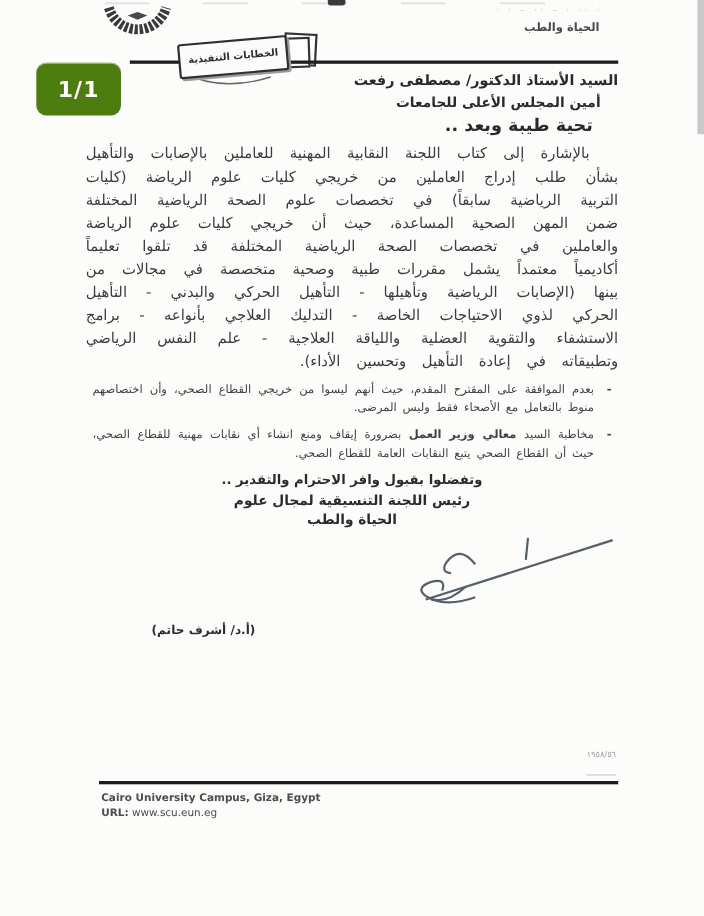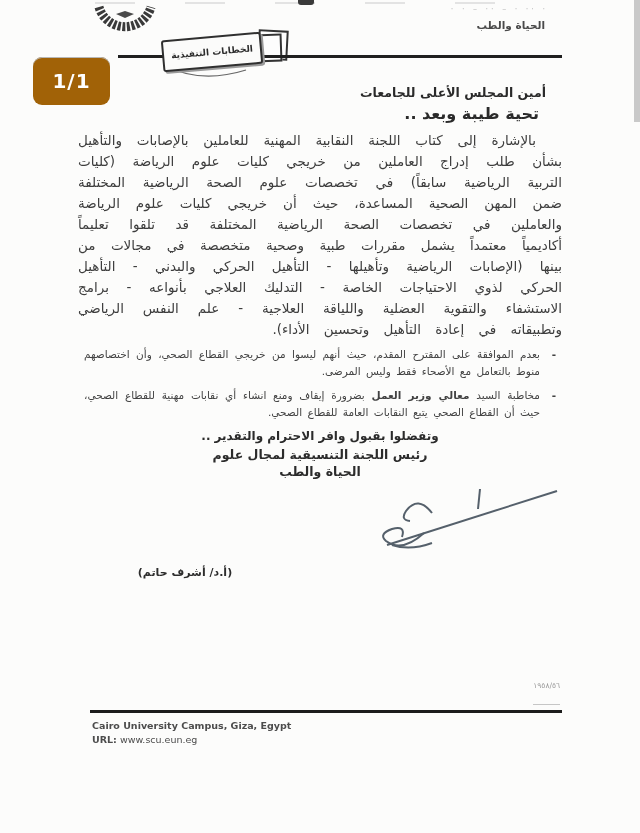--- a/index.html
+++ b/index.html
@@ -8,21 +8,21 @@
     position:relative;width:640px;height:833px;overflow:hidden;
     background:#fcfcfb;font-family:"DejaVu Sans",sans-serif;color:#3d3d3d;
   }
   
   .top-dash{position:absolute;left:298px;top:0;width:16px;height:5px;background:#3a3a3a;border-radius:0 0 3px 3px;}
   .top-smudge{position:absolute;left:95px;top:2px;width:450px;height:2px;
     background:repeating-linear-gradient(90deg,#e3e3e3 0 40px,transparent 40px 90px);}
   .edge-strip{position:absolute;right:0;top:0;width:6px;height:122px;background:#c9c9c9;}
   
   .badge{
-    position:absolute;left:33px;top:57px;width:77px;height:48px;background:#a16207;
+    position:absolute;left:33px;top:57px;width:77px;height:48px;background:#4d7c0f;
     border-radius:9px;display:flex;align-items:center;justify-content:center;
     color:#ffffff;font-size:20px;font-weight:bold;letter-spacing:1px;
     box-shadow:inset 0 1px 0 #b8b8b8;
   }
   
   .emblem{position:absolute;left:93px;top:3px;}
   
   .tab-wrap{position:absolute;left:156px;top:26px;width:150px;height:58px;}
   .tab-sheet{position:absolute;background:#fdfdfd;border:2px solid #333;}
   .tab-sheet.s1{left:102px;top:4px;width:26px;height:26px;transform:rotate(3deg);}
@@ -97,20 +97,21 @@
     <svg class="tab-curve" width="150" height="58" viewBox="0 0 150 58">
       <path d="M10,40 q35,18 80,4" fill="none" stroke="#666" stroke-width="1.2"></path>
     </svg>
     <div class="tab-main">الخطابات التنفيذية</div>
   </div>
 
   <div class="faded-line">· ·· · – ·· – · ·</div>
   <div class="committee">الحياة والطب</div>
   <div class="rule-top"></div>
 
+  <div class="addr1">السيد الأستاذ الدكتور/ مصطفى رفعت</div>
   <div class="addr2">أمين المجلس الأعلى للجامعات</div>
   <div class="addr3">تحية طيبة وبعد ..</div>
 
   <div class="flow">
     <p class="para p1">بالإشارة إلى كتاب اللجنة النقابية المهنية للعاملين بالإصابات والتأهيل بشأن طلب إدراج العاملين من خريجي كليات علوم الرياضة (كليات التربية الرياضية سابقاً) في تخصصات علوم الصحة الرياضية المختلفة ضمن المهن الصحية المساعدة، حيث أن خريجي كليات علوم الرياضة والعاملين في تخصصات الصحة الرياضية المختلفة قد تلقوا تعليماً أكاديمياً معتمداً يشمل مقررات طبية وصحية متخصصة في مجالات من بينها (الإصابات الرياضية وتأهيلها - التأهيل الحركي والبدني - التأهيل الحركي لذوي الاحتياجات الخاصة - التدليك العلاجي بأنواعه - برامج الاستشفاء والتقوية العضلية واللياقة العلاجية - علم النفس الرياضي وتطبيقاته في إعادة التأهيل وتحسين الأداء).</p>
 
     <ul class="bullets">
       <li>
         <span class="dash">-</span><span>بعدم الموافقة على المقترح المقدم، حيث أنهم ليسوا من خريجي القطاع الصحي، وأن اختصاصهم منوط بالتعامل مع الأصحاء فقط وليس المرضى.</span><span class="bold"></span><span></span>
       </li>

